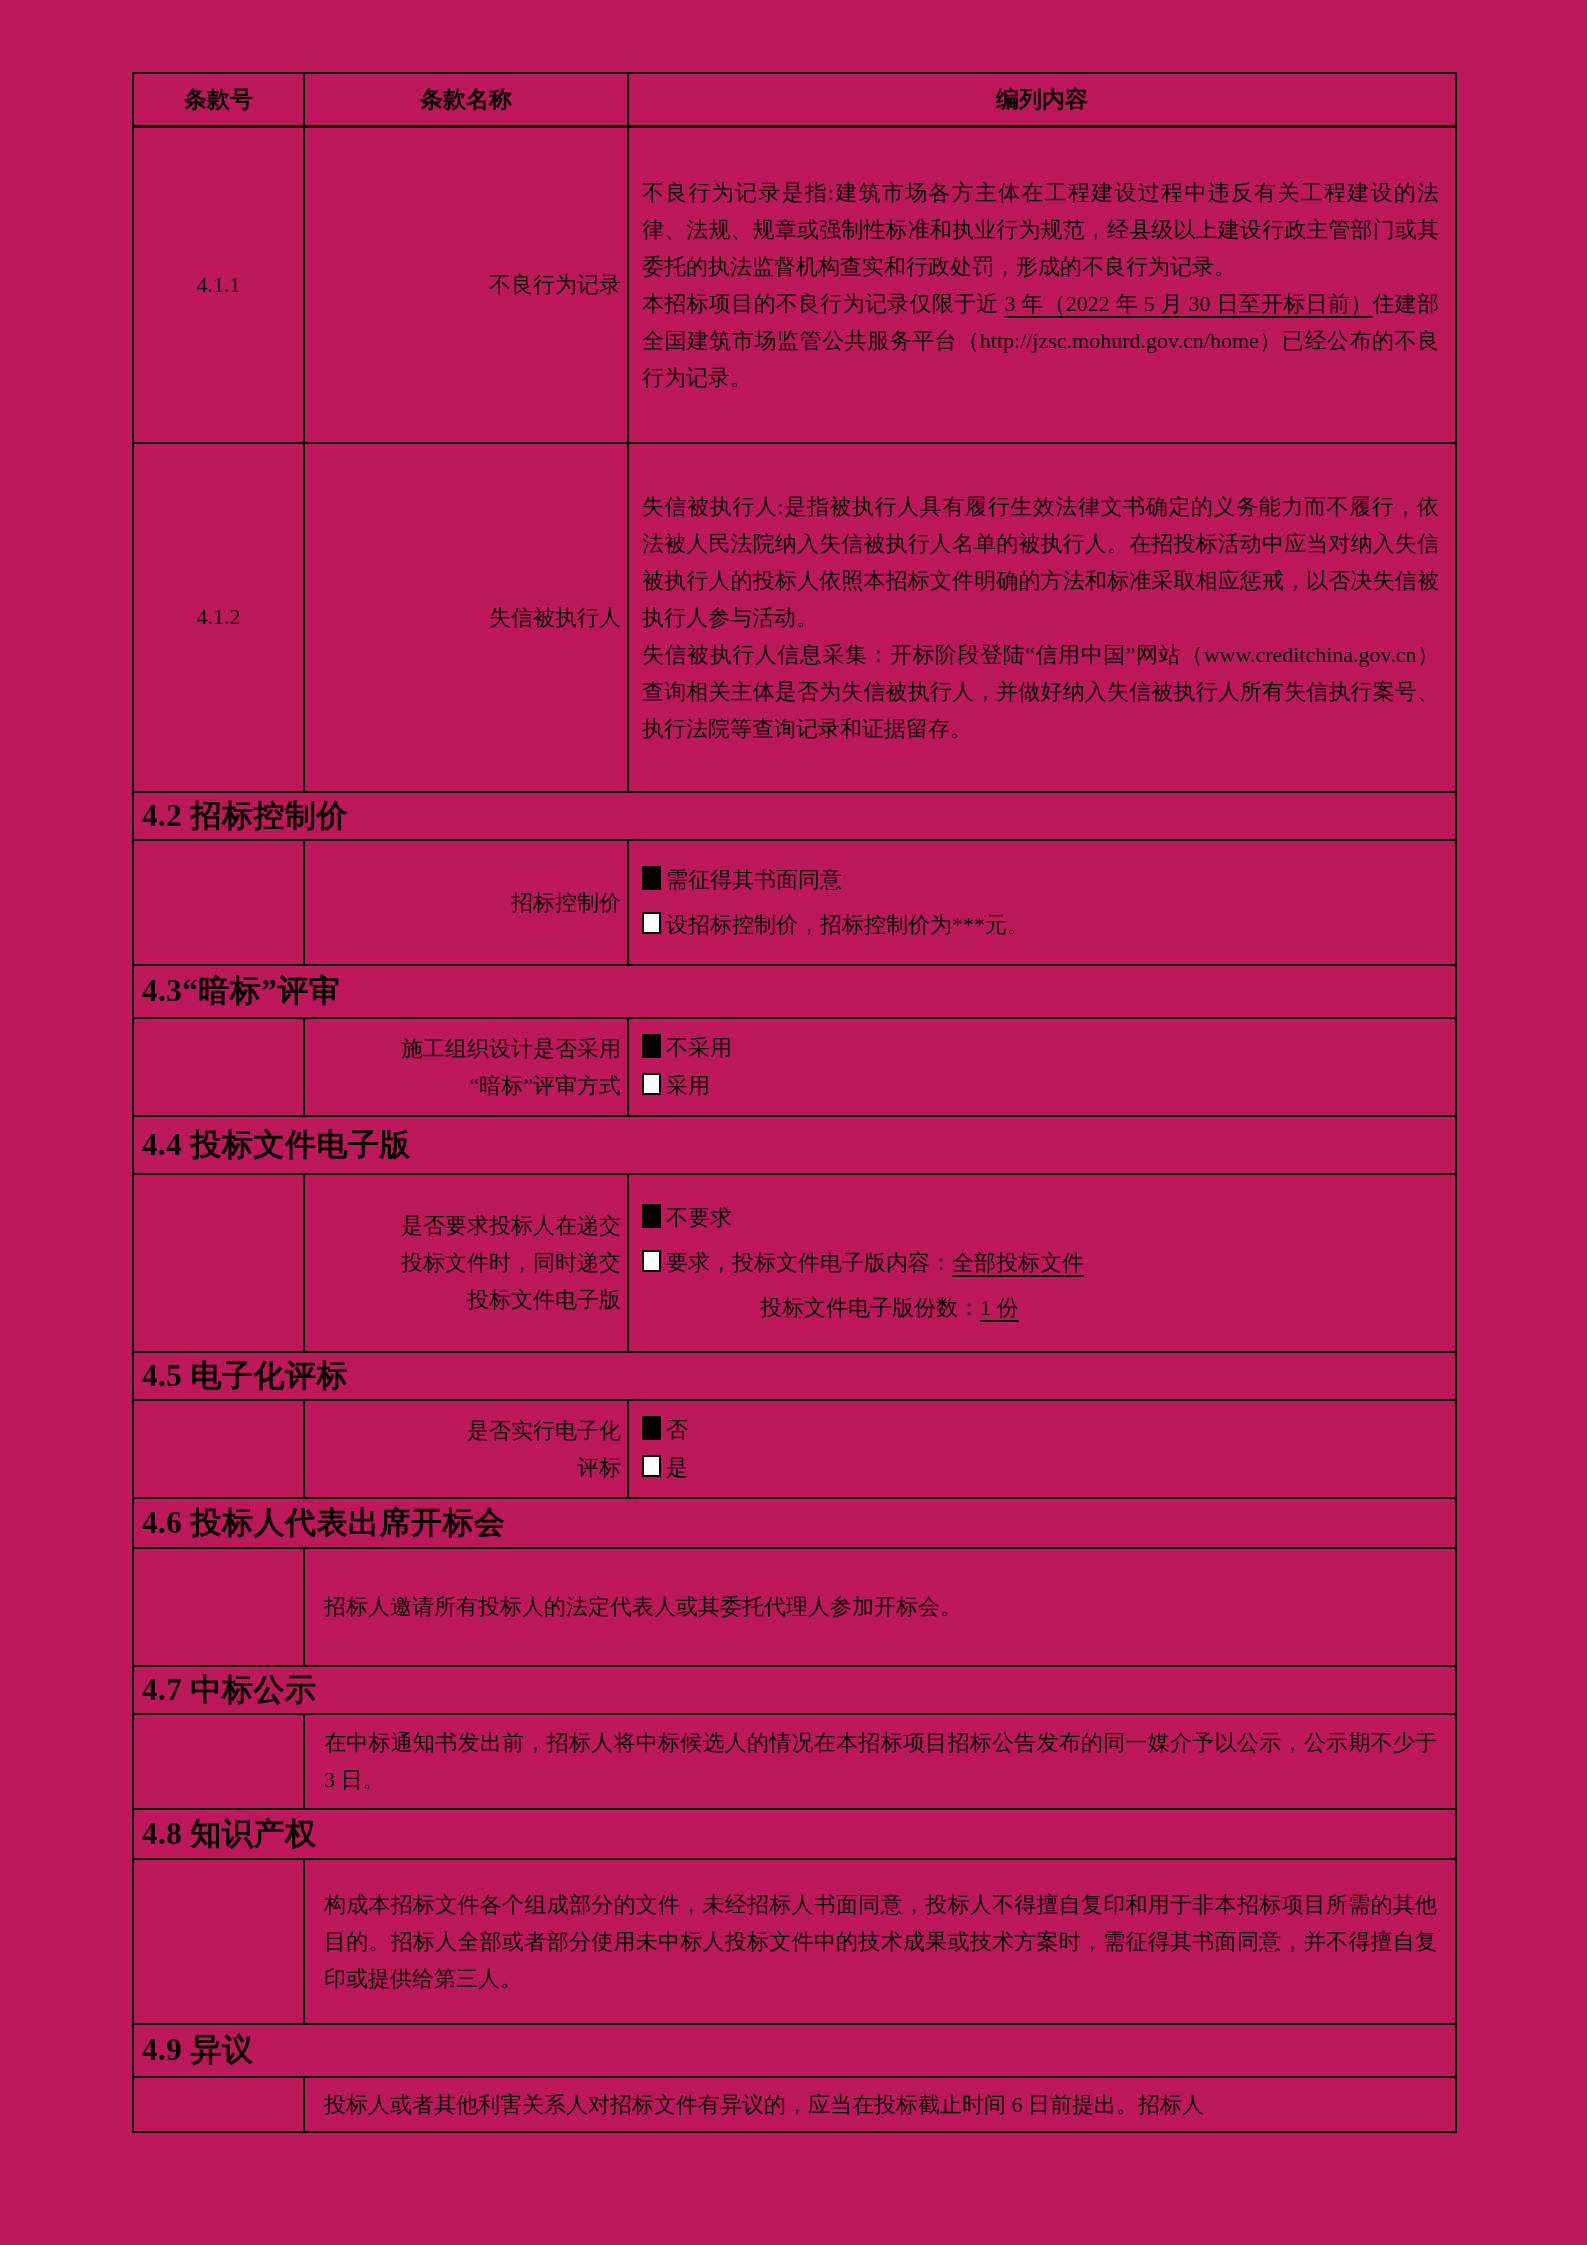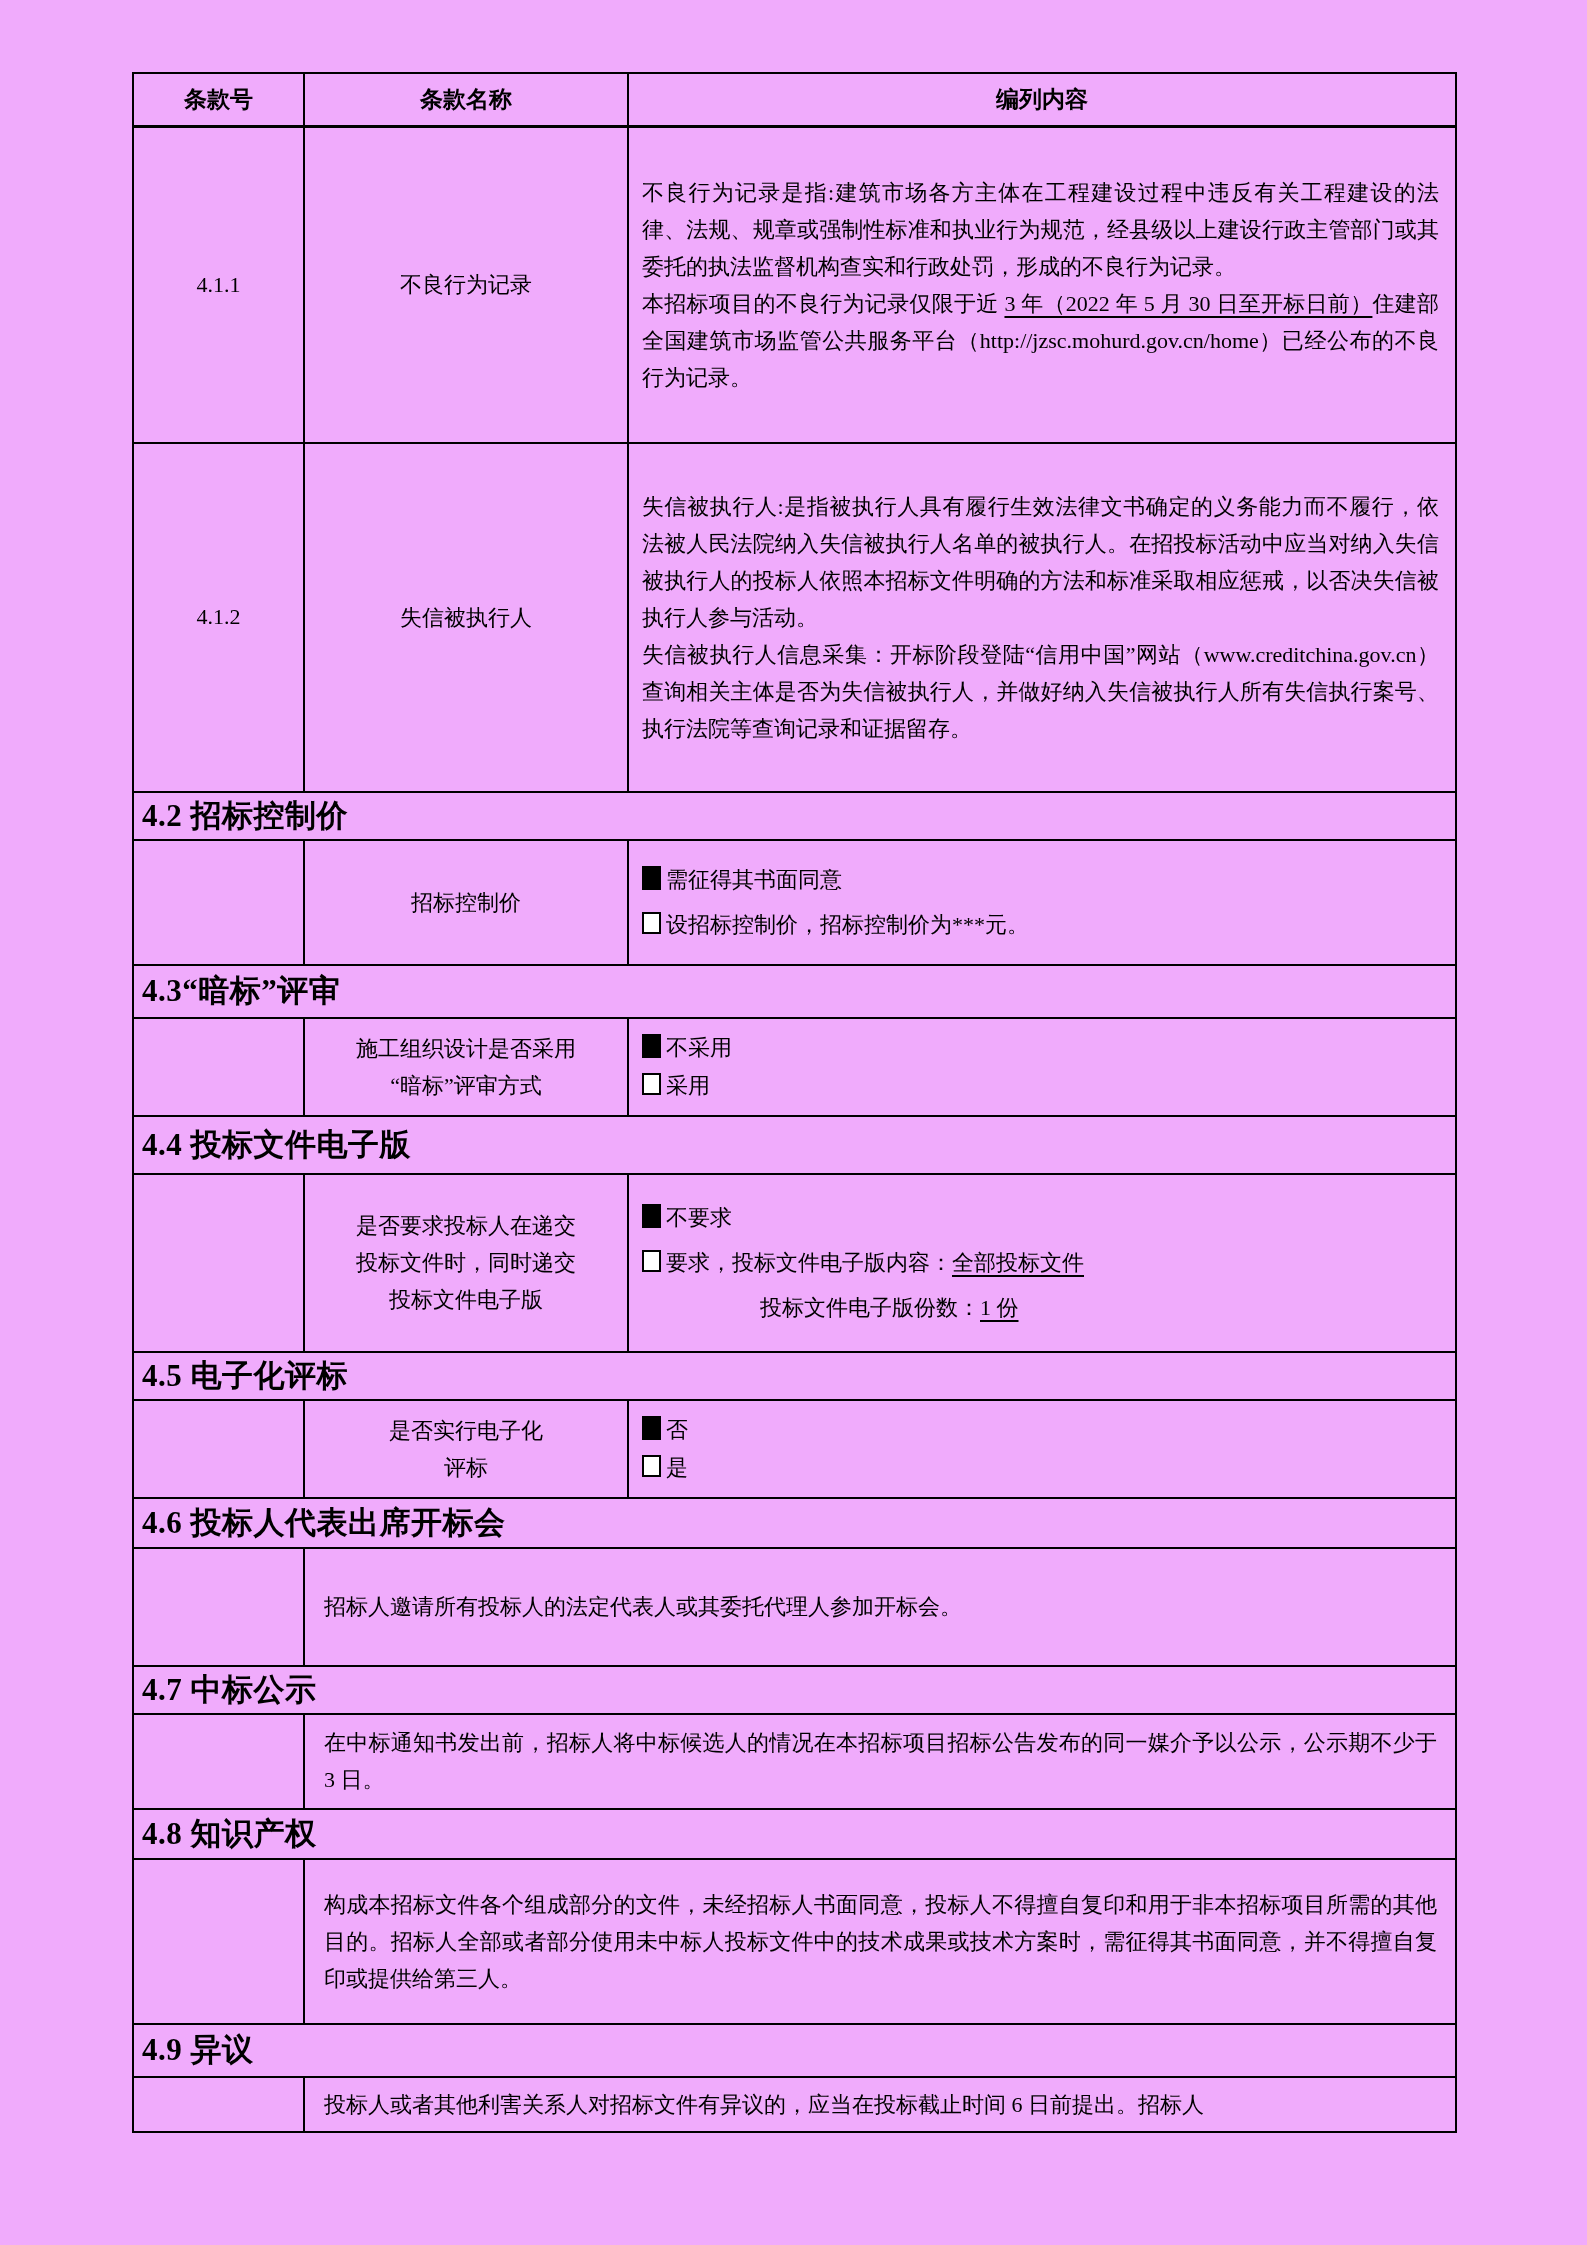--- a/index.html
+++ b/index.html
@@ -1,20 +1,20 @@
 <!DOCTYPE html>
 <html><head>
 <meta charset="utf-8">
 <style>
   html, body { margin: 0; padding: 0; background: #ffffff; }
   .page {
     position: relative;
     width: 1587px;
     height: 2245px;
-    background: #f0abfc;
+    background: #be185d;
     color: #000000;
     font-family: "Liberation Serif", "DejaVu Serif", serif;
     overflow: hidden;
   }
   table.doc-table {
     position: absolute;
     left: 132px;
     top: 72px;
     width: 1323px;
     border-collapse: collapse;
@@ -33,21 +33,21 @@
   }
   .doc-table thead th {
     height: 51px;
     font-weight: bold;
     text-align: center;
     border-bottom: 3px solid #000;
     font-size: 23px;
   }
   td.c1 { text-align: center; }
   td.c2 {
-    text-align: center;
+    text-align: right;
     white-space: pre-line;
     line-height: 37px;
     padding: 4px 6px;
   }
   td.c3 {
     text-align: left;
     padding: 10px 16px 10px 13px;
     line-height: 37px;
   }
   td.c3m {

